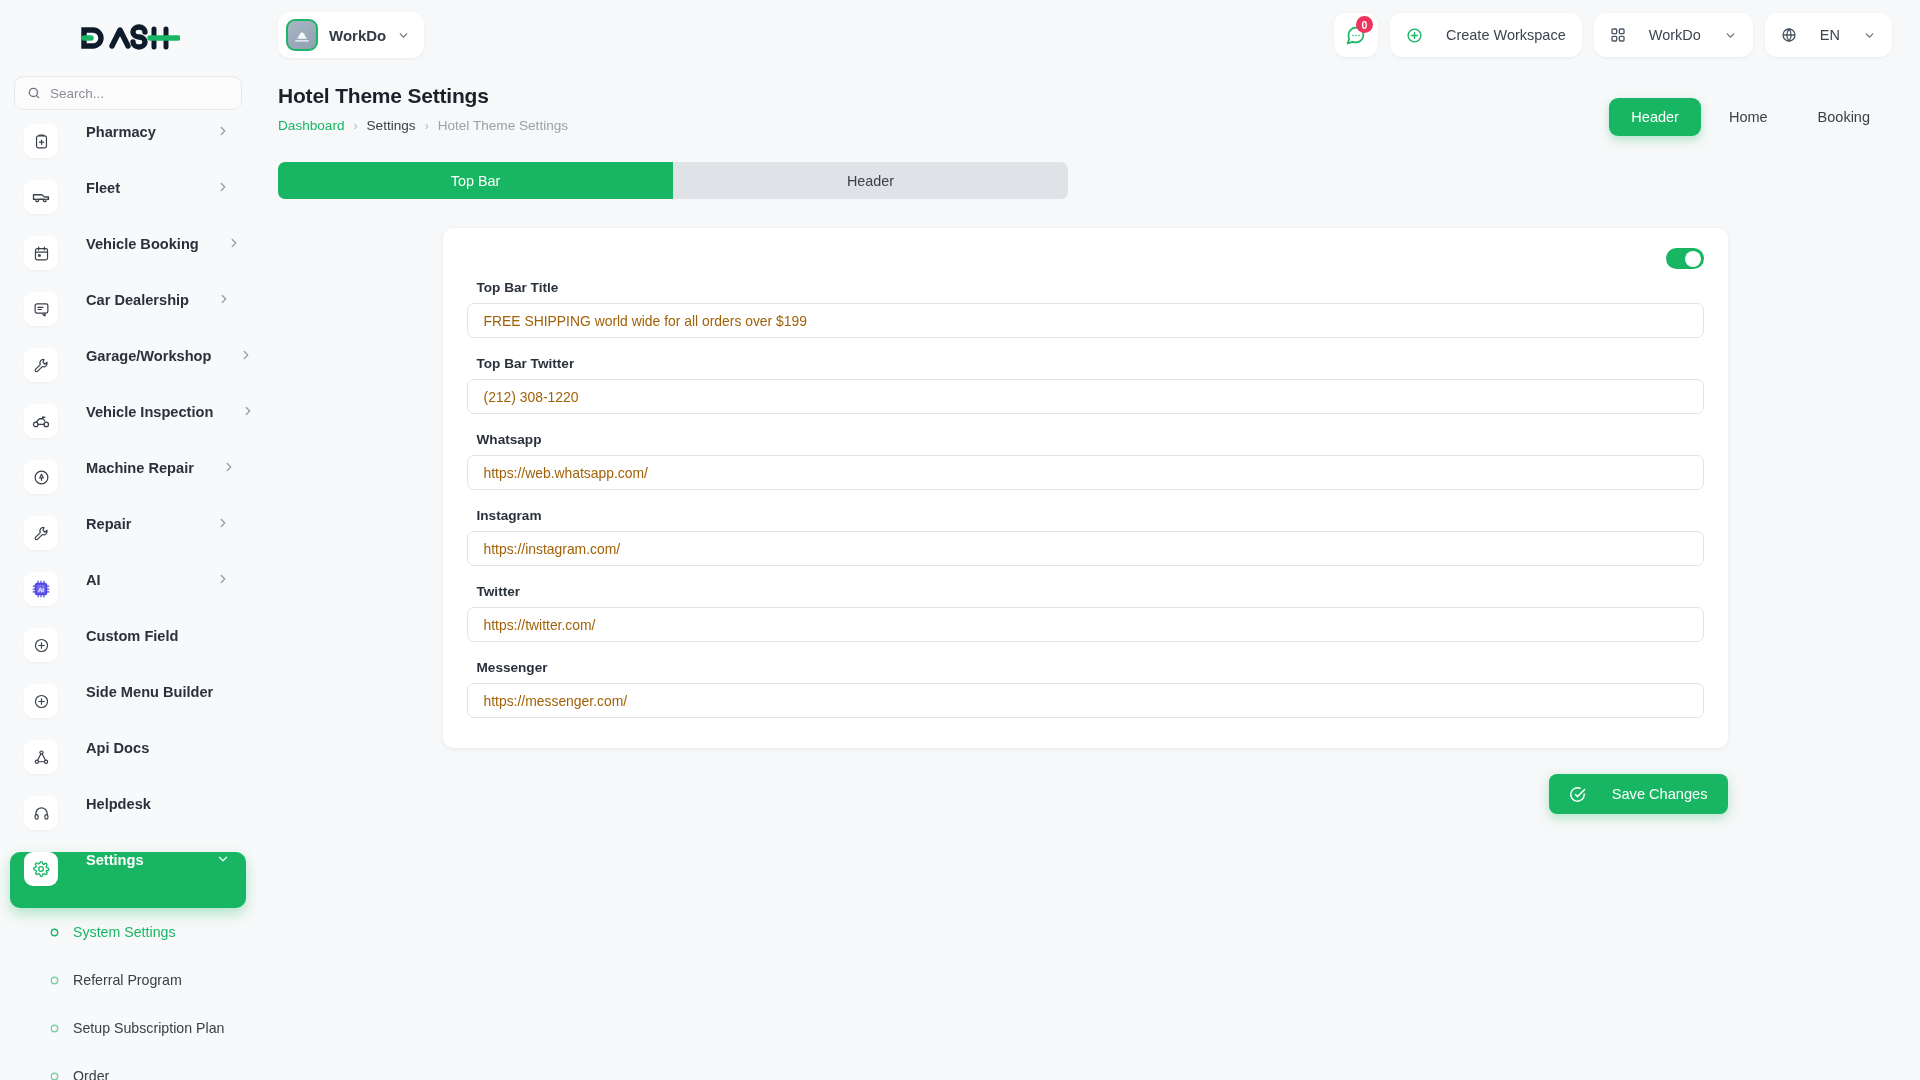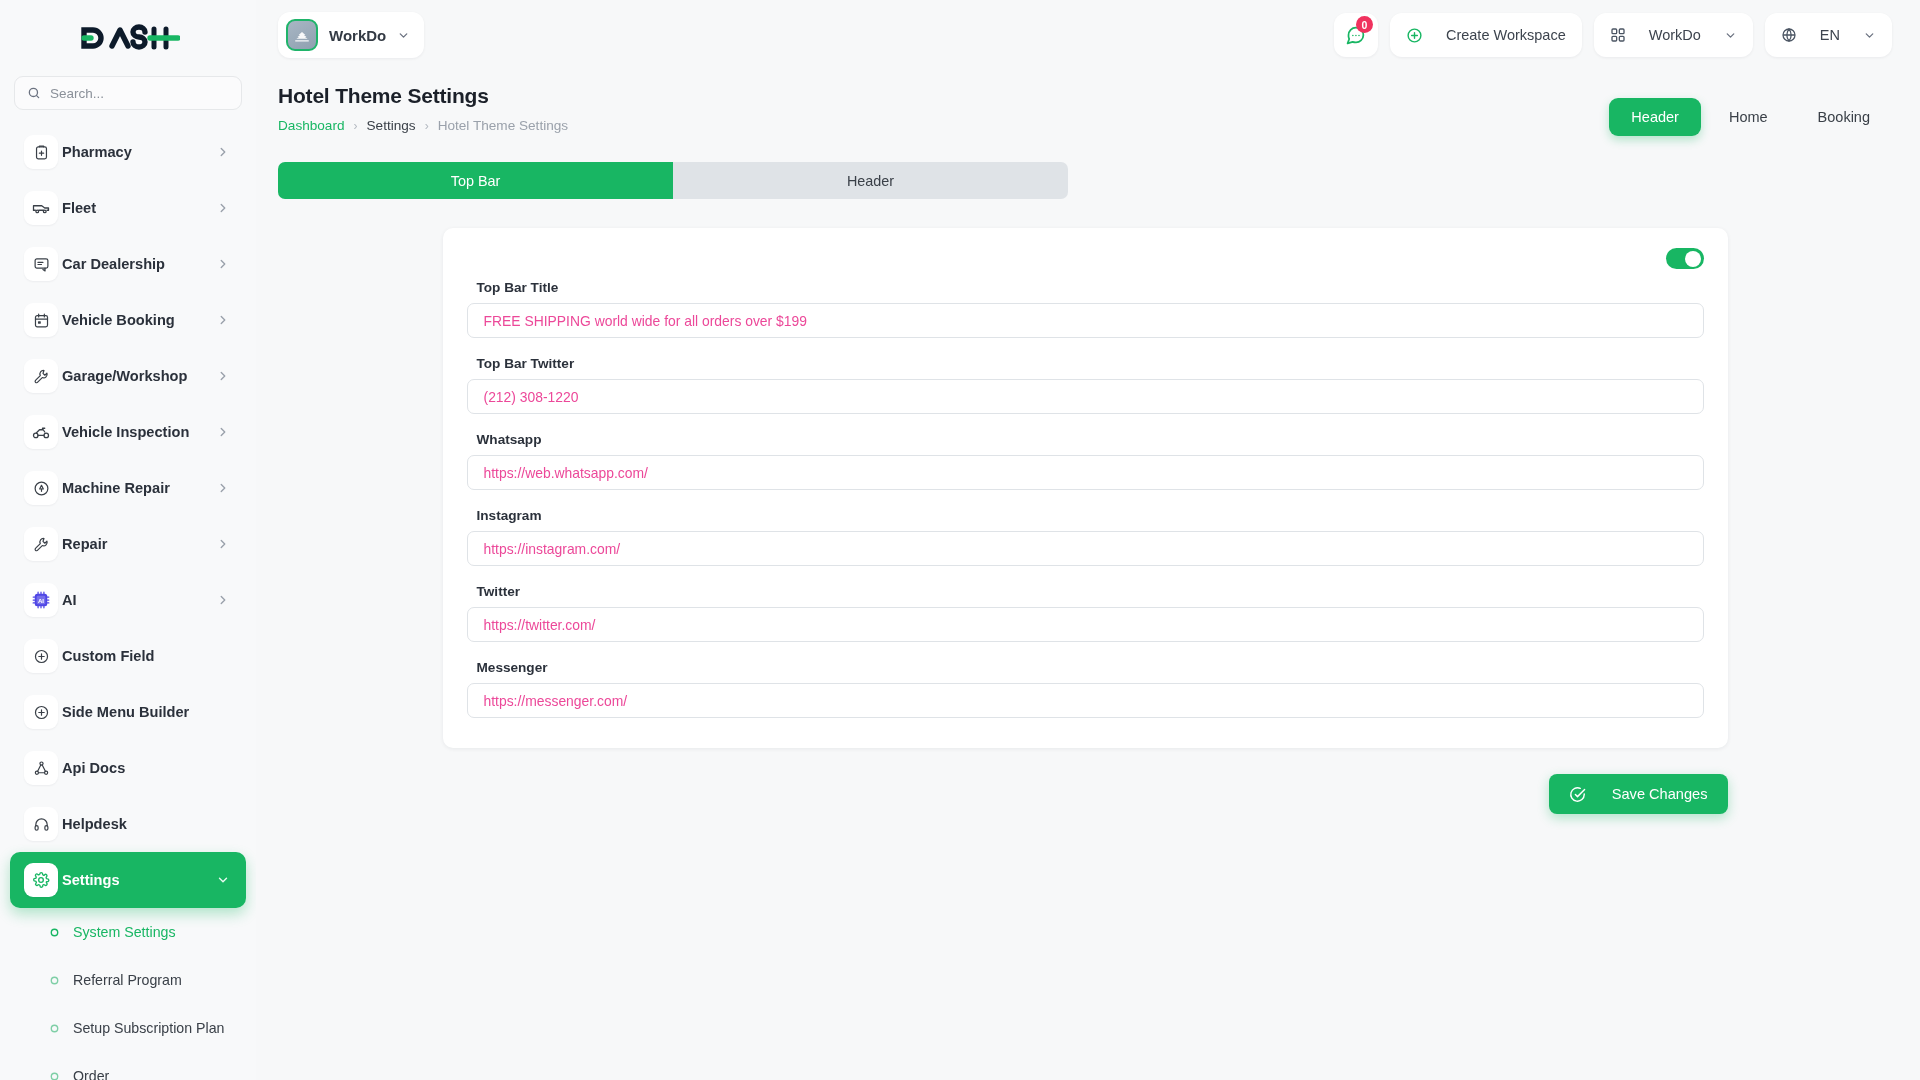--- a/index.html
+++ b/index.html
@@ -28,21 +28,21 @@
     padding: 0 12px;
   }
   .search-box input {
     border: none; outline: none; background: transparent;
     font-family: inherit; font-size: 13.5px; color: #555; width: 100%;
   }
   .search-box input::placeholder { color: #8a9099; }
 
   .nav { flex: 1 1 auto; overflow: hidden; padding: 4px 0 0 0; }
   .nav-item {
-    height: 56px; display: flex; align-items: center; gap: 4px;
+    height: 56px; display: flex; align-items: flex-start; gap: 28px;
     padding: 0 16px 0 14px; margin: 0 10px; cursor: pointer;
     border-radius: 10px; position: relative;
   }
   .nav-icon {
     width: 34px; height: 34px; flex: 0 0 34px; border-radius: 9px;
     background: #ffffff; display: flex; align-items: center; justify-content: center;
     box-shadow: 0 1px 2px rgba(16,24,40,.05);
   }
   .nav-label { font-size: 14.6px; color: #2b313b; font-weight: 600; flex: 1 1 auto; white-space: nowrap; }
   .chev { color: #9aa1ab; display:flex; }
@@ -143,21 +143,21 @@
   }
 
   .field { margin-top: 6px; }
   .field + .field { margin-top: 18px; }
   .field-label {
     display: block; font-size: 13.6px; font-weight: 700; color: #2b313b;
     margin: 0 0 8px 10px;
   }
   .field input {
     width: 100%; height: 35px; border: 1px solid #dfe3e7; border-radius: 7px;
-    padding: 0 16px; font-family: inherit; font-size: 13.9px; color: #ec4899;
+    padding: 0 16px; font-family: inherit; font-size: 13.9px; color: #a16207;
     outline: none; background: #fff;
   }
   .field input::placeholder { color: #9aa1ab; }
 
   .footer-row { width: 1285px; margin: 26px auto 0 auto; display: flex; justify-content: flex-end; }
   .save-btn {
     height: 40px; background: #18b663; color: #fff; border: none; border-radius: 8px;
     display: flex; align-items: center; gap: 26px; padding: 0 20px;
     font-family: inherit; font-size: 14.6px; font-weight: 500; cursor: pointer;
     box-shadow: 0 4px 12px rgba(24,182,99,.32);
@@ -221,41 +221,41 @@
         <span class="nav-label">Fleet</span>
         <span class="chev">
           <svg width="14" height="14" viewBox="0 0 24 24" fill="none" stroke="currentColor" stroke-width="2.4" stroke-linecap="round" stroke-linejoin="round">
             <path d="M9 18l6-6-6-6"></path>
           </svg>
         </span>
       </div>
       <div class="nav-item">
         <span class="nav-icon">
           <svg width="17" height="17" viewBox="0 0 24 24" fill="none" stroke="#3a4048" stroke-width="1.7" stroke-linecap="round" stroke-linejoin="round">
+            <rect x="3.5" y="5" width="17" height="16" rx="2.5"></rect>
+            <path d="M8 3v4M16 3v4M3.5 10h17"></path>
+            <rect x="7" y="13" width="4" height="3.5" rx=".6" fill="#3a4048" stroke="none"></rect>
+          </svg>
+        </span>
+        <span class="nav-label">Vehicle Booking</span>
+        <span class="chev">
+          <svg width="14" height="14" viewBox="0 0 24 24" fill="none" stroke="currentColor" stroke-width="2.4" stroke-linecap="round" stroke-linejoin="round">
+            <path d="M9 18l6-6-6-6"></path>
+          </svg>
+        </span>
+      </div>
+      <div class="nav-item">
+        <span class="nav-icon">
+          <svg width="17" height="17" viewBox="0 0 24 24" fill="none" stroke="#3a4048" stroke-width="1.7" stroke-linecap="round" stroke-linejoin="round">
             <rect x="3" y="4" width="18" height="13" rx="2.5"></rect>
             <path d="M7 9h7M7 12h5"></path>
             <path d="M17 17v4l-3-2"></path>
           </svg>
         </span>
         <span class="nav-label">Car Dealership</span>
-        <span class="chev">
-          <svg width="14" height="14" viewBox="0 0 24 24" fill="none" stroke="currentColor" stroke-width="2.4" stroke-linecap="round" stroke-linejoin="round">
-            <path d="M9 18l6-6-6-6"></path>
-          </svg>
-        </span>
-      </div>
-      <div class="nav-item">
-        <span class="nav-icon">
-          <svg width="17" height="17" viewBox="0 0 24 24" fill="none" stroke="#3a4048" stroke-width="1.7" stroke-linecap="round" stroke-linejoin="round">
-            <rect x="3.5" y="5" width="17" height="16" rx="2.5"></rect>
-            <path d="M8 3v4M16 3v4M3.5 10h17"></path>
-            <rect x="7" y="13" width="4" height="3.5" rx=".6" fill="#3a4048" stroke="none"></rect>
-          </svg>
-        </span>
-        <span class="nav-label">Vehicle Booking</span>
         <span class="chev">
           <svg width="14" height="14" viewBox="0 0 24 24" fill="none" stroke="currentColor" stroke-width="2.4" stroke-linecap="round" stroke-linejoin="round">
             <path d="M9 18l6-6-6-6"></path>
           </svg>
         </span>
       </div>
       <div class="nav-item">
         <span class="nav-icon">
           <svg width="17" height="17" viewBox="0 0 24 24" fill="none" stroke="#3a4048" stroke-width="1.7" stroke-linecap="round" stroke-linejoin="round">
             <path d="M15.5 3.5a5 5 0 0 0-5.2 7.2L3.8 17.2a2 2 0 1 0 2.8 2.8l6.5-6.5a5 5 0 0 0 6.6-6.3l-3 3-2.6-2.6z"></path>

